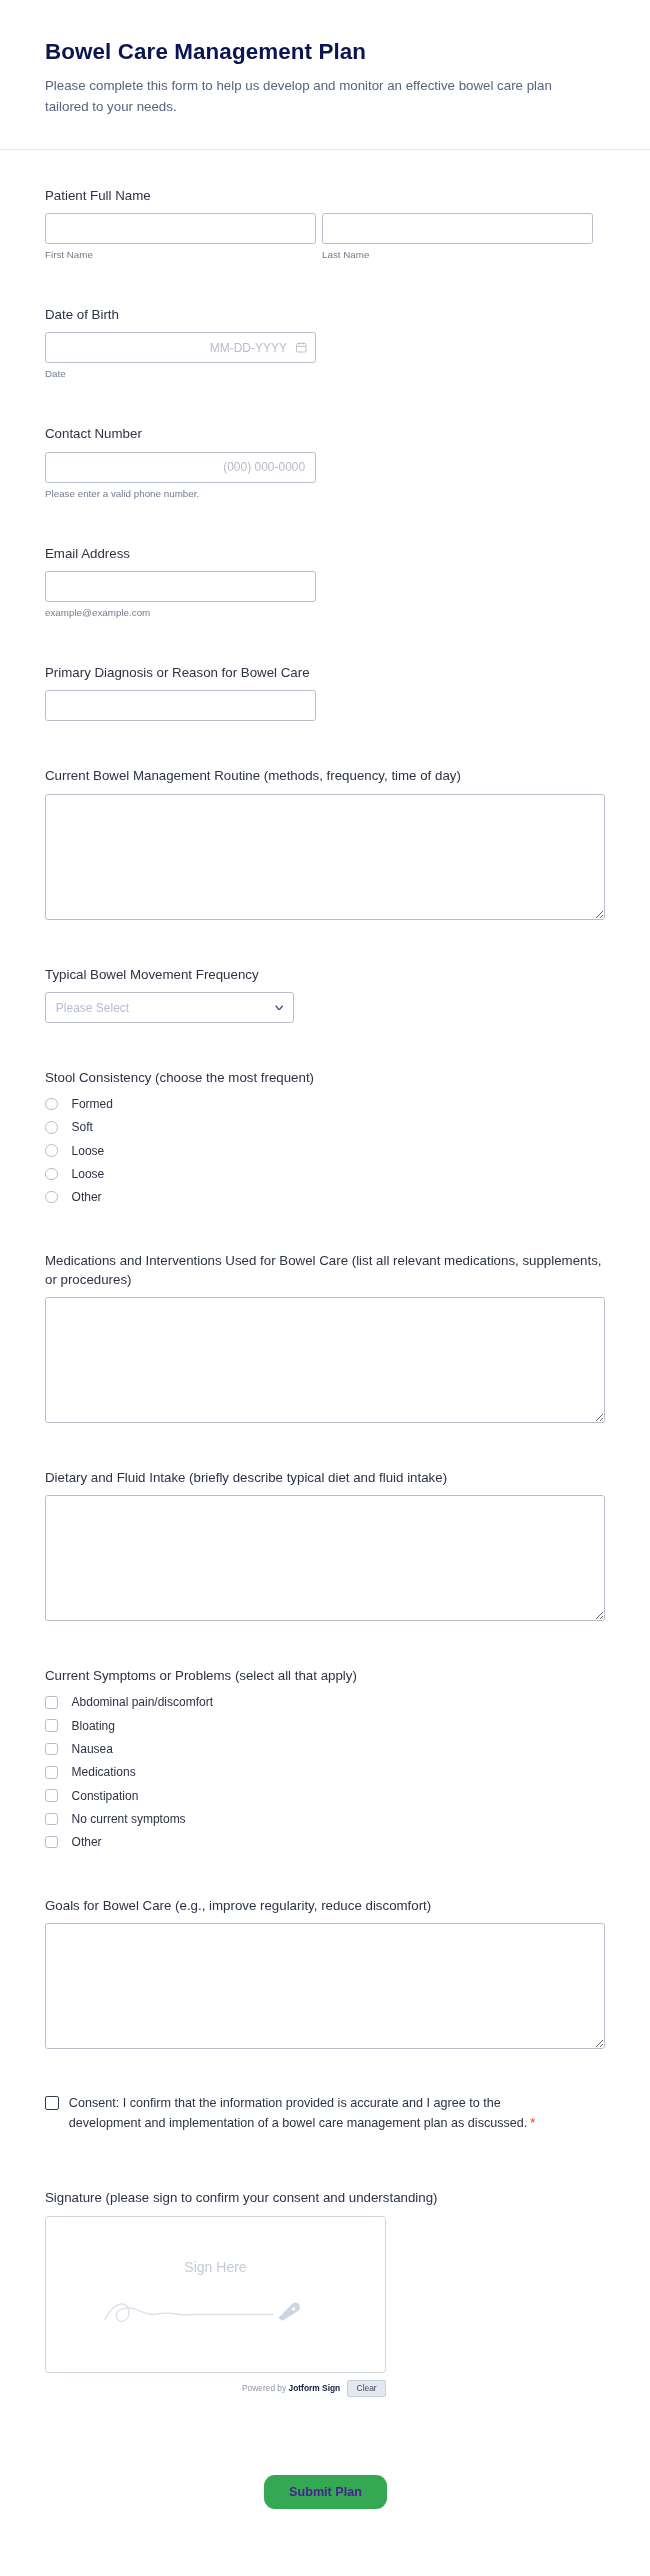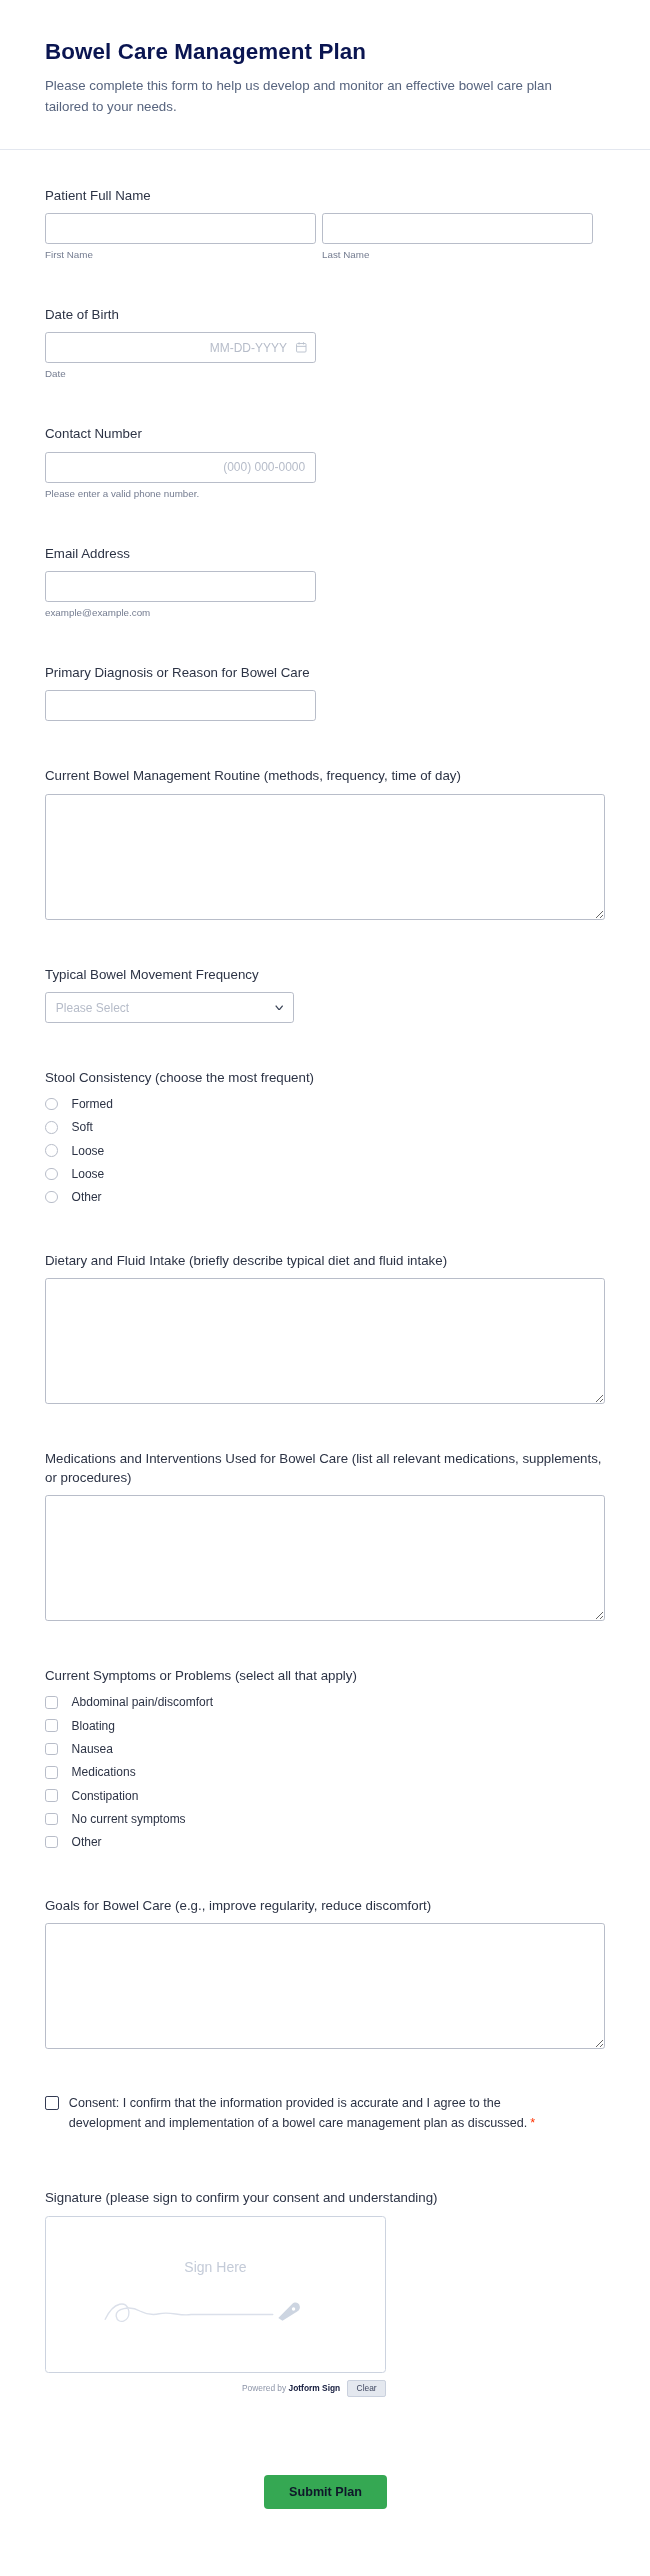--- a/index.html
+++ b/index.html
@@ -130,23 +130,23 @@
     background: #e4e8ef;
     border: 0.7px solid #c9d0dd;
     border-radius: 2.1px;
     padding: 2.8px 8.4px;
     cursor: pointer;
     font-family: "Liberation Sans", sans-serif;
   }
   .submit-area { display: flex; justify-content: center; margin-top: 78px; padding-bottom: 29px; }
   .submit-btn {
     background: #35a853;
-    color: #0f172a;
+    color: #4c1d95;
     border: none;
-    border-radius: 4px;
+    border-radius: 11px;
     font-size: 12.6px;
     font-weight: 600;
     padding: 9.8px 25px;
     font-family: "Liberation Sans", sans-serif;
     cursor: pointer;
   }
 </style>
 </head>
 <body>
 
@@ -239,26 +239,26 @@
         <span class="radio"></span>
         <span class="opt-label">Loose</span>
       </div>
       <div class="opt-row">
         <span class="radio"></span>
         <span class="opt-label">Other</span>
       </div>
     </div>
 
     <div class="field">
+      <label class="q-label">Medications and Interventions Used for Bowel Care (list all relevant medications, supplements, or procedures)</label>
+      <textarea class="big" style=""></textarea>
+    </div>
+
+    <div class="field">
       <label class="q-label">Dietary and Fluid Intake (briefly describe typical diet and fluid intake)</label>
-      <textarea class="big" style=""></textarea>
-    </div>
-
-    <div class="field">
-      <label class="q-label">Medications and Interventions Used for Bowel Care (list all relevant medications, supplements, or procedures)</label>
       <textarea class="big" style=""></textarea>
     </div>
 
     <div class="field">
       <label class="q-label">Current Symptoms or Problems (select all that apply)</label>
       <div class="opt-row">
         <span class="checkbox"></span>
         <span class="opt-label">Abdominal pain/discomfort</span>
       </div>
       <div class="opt-row">

